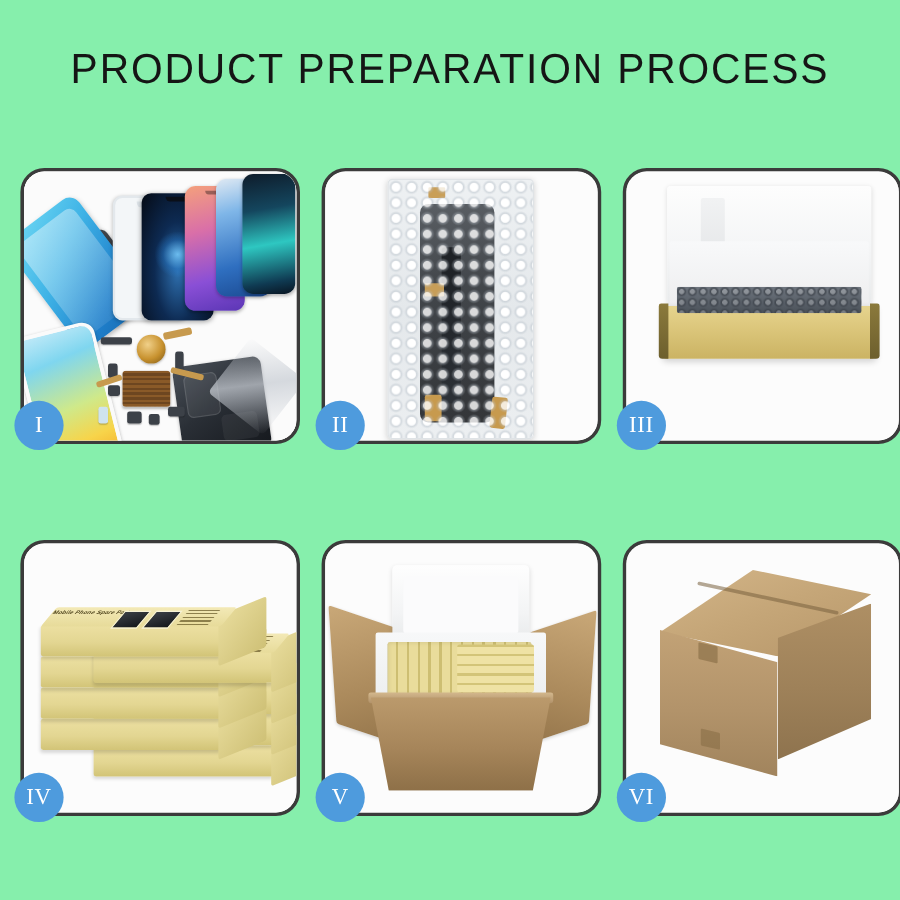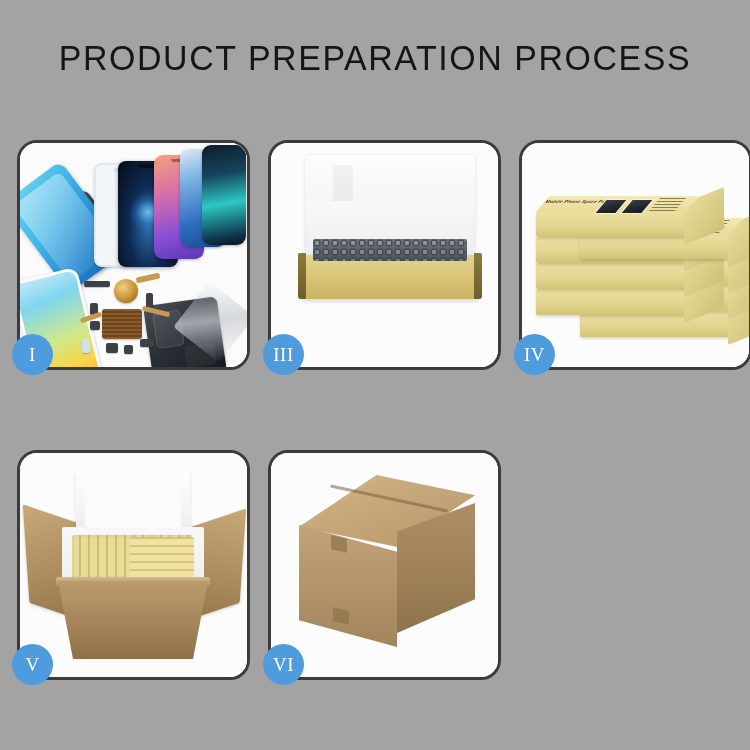--- a/index.html
+++ b/index.html
@@ -14,21 +14,21 @@
     overflow: hidden;
     font-family: "Liberation Sans", sans-serif;
     color: #111111;
     -webkit-font-smoothing: antialiased;
   }
 
   .page {
     position: relative;
     width: 750px;
     height: 750px;
-    background: #a3a3a3;
+    background: #86efac;
     box-sizing: border-box;
   }
 
   
   .header {
     position: absolute;
     left: 0;
     top: 38px;
     width: 750px;
     text-align: center;
@@ -480,20 +480,36 @@
           <div class="chip" style="left:62px;top:196px;width:8px;height:14px;background:#cfe3ee;"></div>
           <div class="flex" style="left:116px;top:132px;width:24px;height:6px;transform:rotate(-12deg);"></div>
           <div class="flex" style="left:122px;top:166px;width:28px;height:5px;transform:rotate(14deg);"></div>
           <div class="flex" style="left:60px;top:172px;width:22px;height:5px;transform:rotate(-18deg);"></div>
           <div class="tool"></div>
         </div>
       </div>
       <div class="badge">I</div>
     </div>
 
+    <div class="panel">
+      <div class="panel-inner">
+        <div class="scene">
+          <div class="bubble-bag">
+            <div class="bag-item"></div>
+            <div class="bag-strip"></div>
+            <div class="bag-tape-1"></div>
+            <div class="bag-tape-2"></div>
+            <div class="bag-conn-l"></div>
+            <div class="bag-conn-r"></div>
+            <div class="bubble-overlay"></div>
+          </div>
+        </div>
+      </div>
+      <div class="badge">II</div>
+    </div>
 
     <div class="panel">
       <div class="panel-inner">
         <div class="scene">
           <div class="p3-lid">
             <div class="p3-lid-flap"></div>
           </div>
           <div class="p3-foam"></div>
           <div class="p3-tray">
             <div class="p3-tray-inner"></div>

